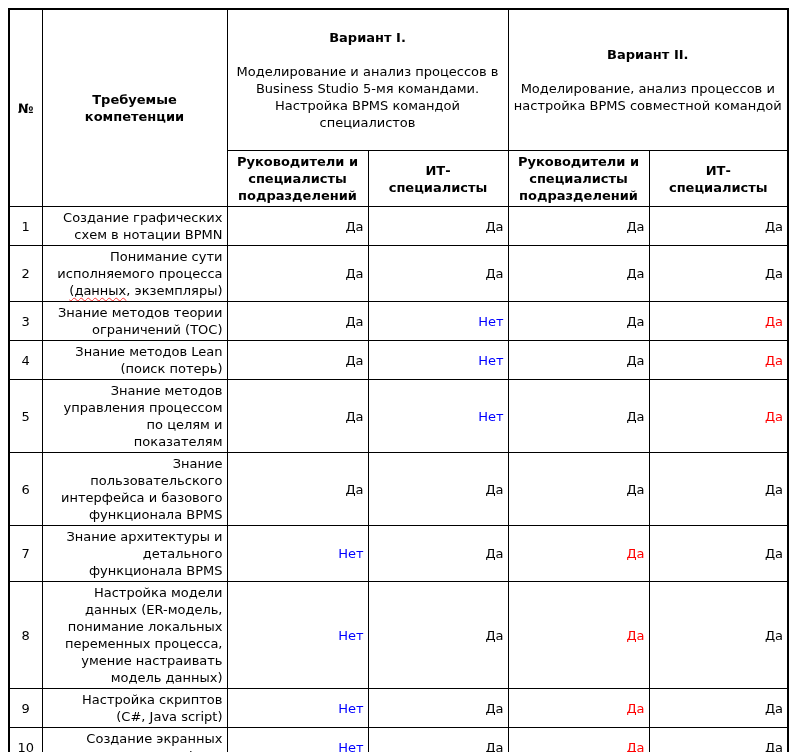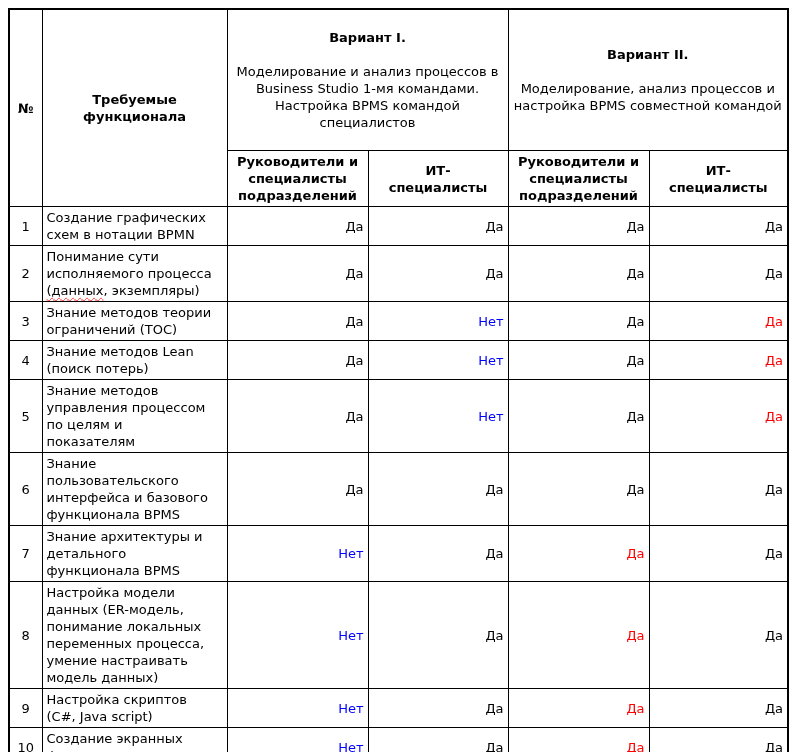--- a/index.html
+++ b/index.html
@@ -41,21 +41,21 @@
     padding-top: 3px;
     margin-left: 39px;
   }
   .var-title { font-weight: bold; }
   .var-desc  { font-weight: normal; }
   th.sub-h { height: 55px; }
   td.num {
     text-align: center;
   }
   td.label {
-    text-align: left;
+    text-align: right;
     padding-left: 7px;
     white-space: normal;
   }
   td.val {
     text-align: right;
   }
   .misspelled {
     text-decoration-line: underline;
     text-decoration-style: wavy;
     text-decoration-thickness: 1px;
@@ -72,25 +72,25 @@
       <col style="width:185px">
       <col style="width:141px">
       <col style="width:140px">
       <col style="width:141px">
       <col style="width:139px">
     </colgroup>
     <thead>
       <tr>
         <th rowspan="2">№</th>
         <th rowspan="2">Требуемые
-функционала</th>
+компетенции</th>
         <th colspan="2" class="var-h">
           <div class="var-title">Вариант I.</div>
           <div class="var-desc">Моделирование и анализ процессов в
-Business Studio 1-мя командами.
+Business Studio 5-мя командами.
 Настройка BPMS командой
 специалистов</div>
         </th>
         <th colspan="2" class="var-h">
           <div class="var-title">Вариант II.</div>
           <div class="var-desc">Моделирование, анализ процессов и
 настройка BPMS совместной командой</div>
         </th>
       </tr>
       <tr>

